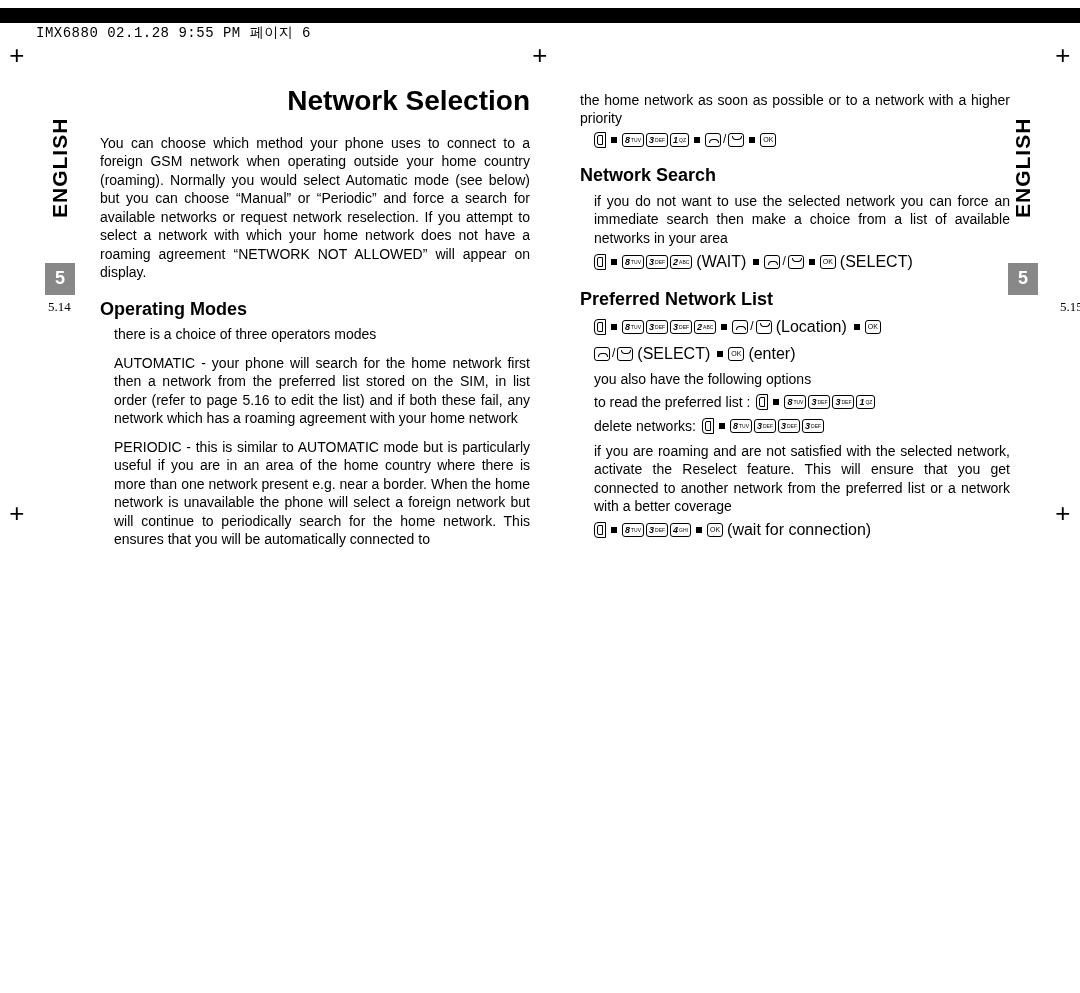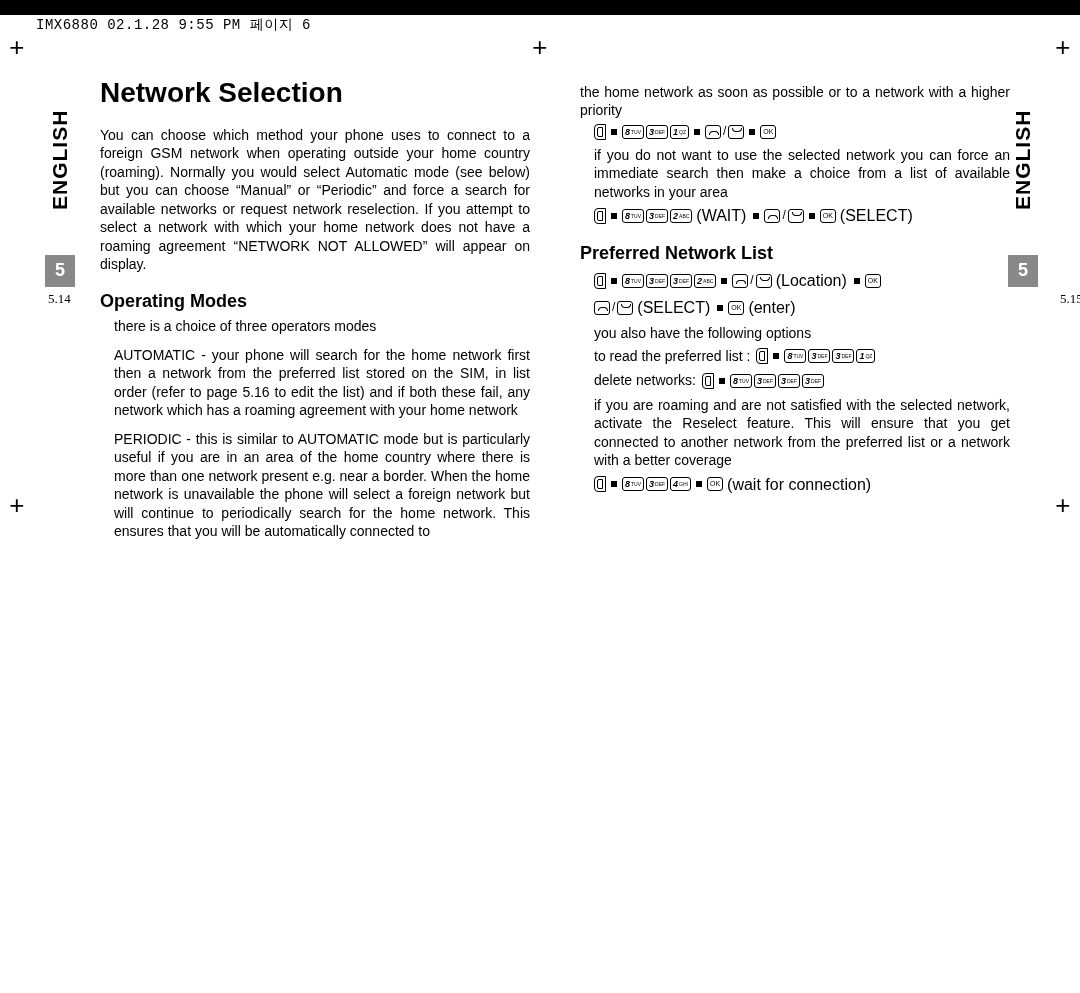--- a/index.html
+++ b/index.html
@@ -1,26 +1,26 @@
 <!DOCTYPE html>
 <html><head>
 <meta charset="utf-8">
 <style>
   html,body{margin:0;padding:0;background:#fff;color:#000;font-family:Arial,Helvetica,sans-serif;font-size:14px;line-height:1.32}
-  .page{position:relative;width:1080px;height:843px;margin:0 auto;background:#fff;overflow:hidden}
+  .page{position:relative;width:1080px;height:843px;margin:8px auto;background:#fff;overflow:hidden}
   .top-strip{position:absolute;left:0;top:0;width:1080px;height:15px;background:#000}
   .imprint{position:absolute;top:16px;left:36px;font-family:"Courier New",monospace;font-size:14px;letter-spacing:0.5px}
   .crop-plus{position:absolute;font-family:"Courier New",monospace;font-size:26px;color:#000}
   .edge-tab{position:absolute;top:75px;height:170px;width:30px;writing-mode:vertical-rl;transform:rotate(180deg);font-weight:bold;font-size:21px;letter-spacing:1px;display:flex;align-items:center;justify-content:center}
   .edge-tab-num{position:absolute;width:30px;height:32px;background:#888;color:#fff;display:flex;align-items:center;justify-content:center;font-weight:bold;font-size:18px}
   .edge-tab-page{position:absolute;font-family:Liberation Serif, serif;font-size:13px}
   .col{position:absolute;top:75px;width:430px}
   .col-left{left:100px}
   .col-right{left:580px}
-  h1{font-size:28px;font-weight:bold;margin:0 0 14px;text-align:left}
+  h1{font-size:28px;font-weight:bold;margin:0 0 14px;text-align:right}
   h2{font-size:18px;font-weight:bold;margin:16px 0 4px}
   .body{text-align:justify}
   .indent{margin-left:14px}
   .keyrow{margin:4px 0 6px 14px;display:flex;flex-wrap:wrap;align-items:center;gap:2px;font-size:12px}
   .key{border:1px solid #000;border-radius:3px;padding:0 2px;font-family:Arial,Helvetica,sans-serif;font-size:8px;line-height:12px;display:inline-flex;align-items:center;height:12px;gap:1px}
   .key .big{font-style:italic;font-weight:bold;font-size:9px}
   .key .sub{font-size:5px}
   .blk{display:inline-block;width:6px;height:6px;background:#000;margin:0 3px}
   .soft{display:inline-block;width:14px;height:12px;border:1px solid #000;border-radius:3px;position:relative}
   .soft::after{content:"";position:absolute;top:5px;left:3px;width:8px;height:3px;border:1px solid #000;border-bottom:none;border-radius:4px 4px 0 0}
@@ -80,20 +80,21 @@
       <span class="key">
           <span class="big">1</span>
           <span class="sub">QZ</span>
         </span>
       <span class="blk"></span>
       <span class="soft"></span> / <span class="soft down"></span>
       <span class="blk"></span>
       <span class="ok">OK</span>
     </div>
 
+    <h2>Network Search</h2>
     <div class="body indent">if you do not want to use the selected network you can force an immediate search then make a choice from a list of available networks in your area</div>
     <div class="keyrow">
       <span class="menu-key"></span><span class="blk"></span>
       <span class="key">
           <span class="big">8</span>
           <span class="sub">TUV</span>
         </span>
       <span class="key">
           <span class="big">3</span>
           <span class="sub">DEF</span>

